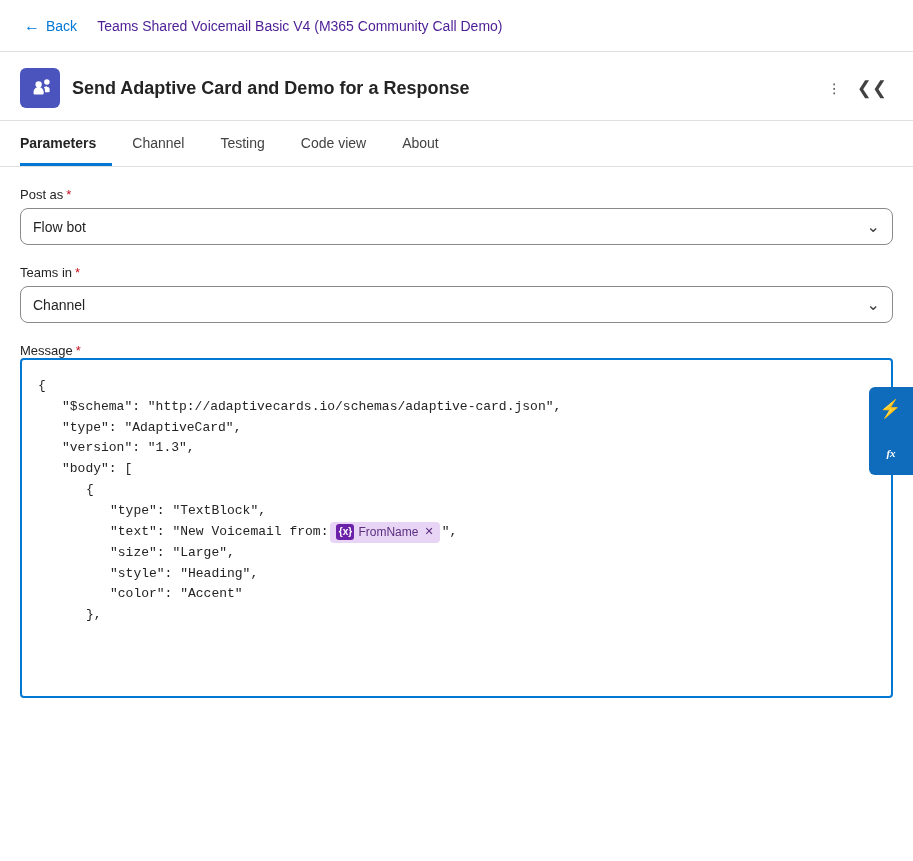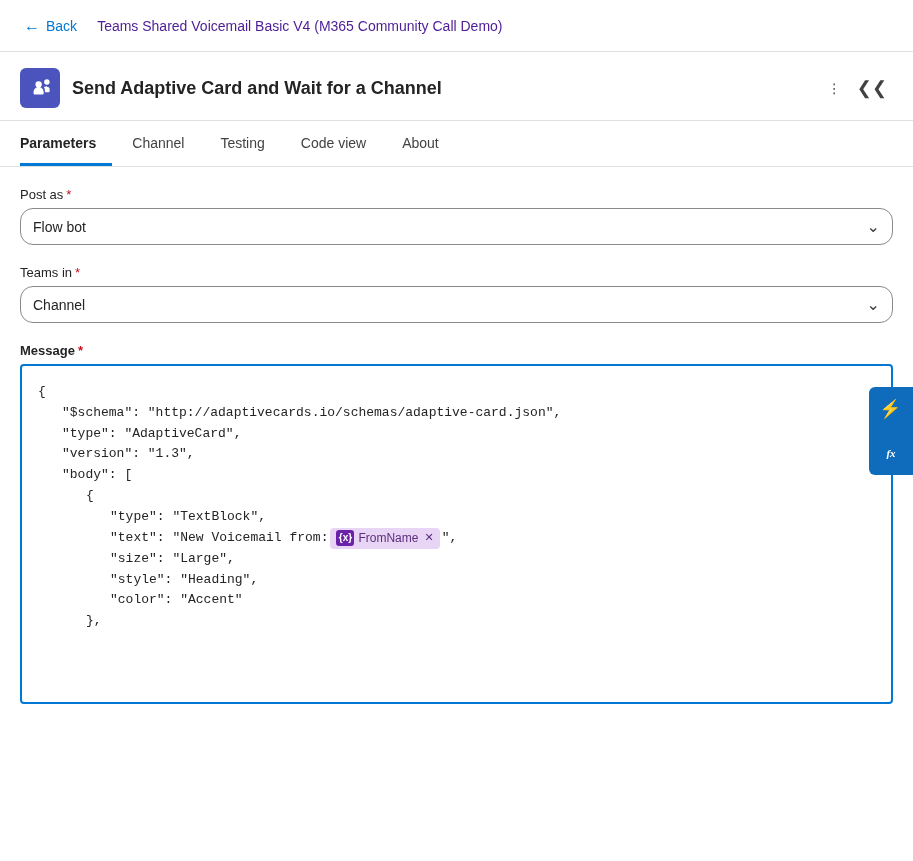--- a/index.html
+++ b/index.html
@@ -143,39 +143,38 @@
     }
     .required-star {
       color: #c50f1f;
       font-size: 13px;
     }
     .dropdown-field {
       display: flex;
       align-items: center;
       justify-content: space-between;
       border: 1px solid #8a8a8a;
-      border-radius: 13px;
+      border-radius: 8px;
       padding: 8px 12px;
       cursor: pointer;
       background: #fff;
       width: 100%;
       font-size: 14px;
       color: #242424;
     }
     .chevron-down {
       font-size: 16px;
       color: #424242;
     }
 
     
     .message-label {
       font-size: 13px;
-      font-weight: 700;
-      color: #242424;
-      margin-bottom: 6px;
+      font-weight: 400;
+      color: #242424;
       display: flex;
       align-items: center;
       gap: 3px;
     }
     .message-editor {
       border: 2px solid #0078d4;
       border-radius: 4px;
       padding: 16px;
       min-height: 340px;
       font-family: 'Courier New', monospace;
@@ -267,21 +266,21 @@
   <span class="nav-title">Teams Shared Voicemail Basic V4 (M365 Community Call Demo)</span>
 </div>
 
 <div class="action-header">
   <div class="action-icon">
 
     <svg viewBox="0 0 24 24">
       <path d="M19.5 8.5a3 3 0 1 0 0-6 3 3 0 0 0 0 6zM14 8a3.5 3.5 0 1 0-7 0 3.5 3.5 0 0 0 7 0zm5.5 2c-1.1 0-2.1.4-2.9 1-.1.1-.2.2-.3.3A6.5 6.5 0 0 1 17.5 16v.5h4a1 1 0 0 0 1-1v-2a3 3 0 0 0-3-3zM10.5 11C7.5 11 5 13.5 5 16.5V18a1 1 0 0 0 1 1h9a1 1 0 0 0 1-1v-1.5C16 13.5 13.5 11 10.5 11z"></path>
     </svg>
   </div>
-  <span class="action-title">Send Adaptive Card and Wait for a Channel</span>
+  <span class="action-title">Send Adaptive Card and Demo for a Response</span>
   <button class="more-btn" title="More options">
     <span>⋮</span>
   </button>
   <button class="collapse-btn">
     <span>❮❮</span>
   </button>
 </div>
 
 <div class="tabs-bar">
   <div class="tab active">

